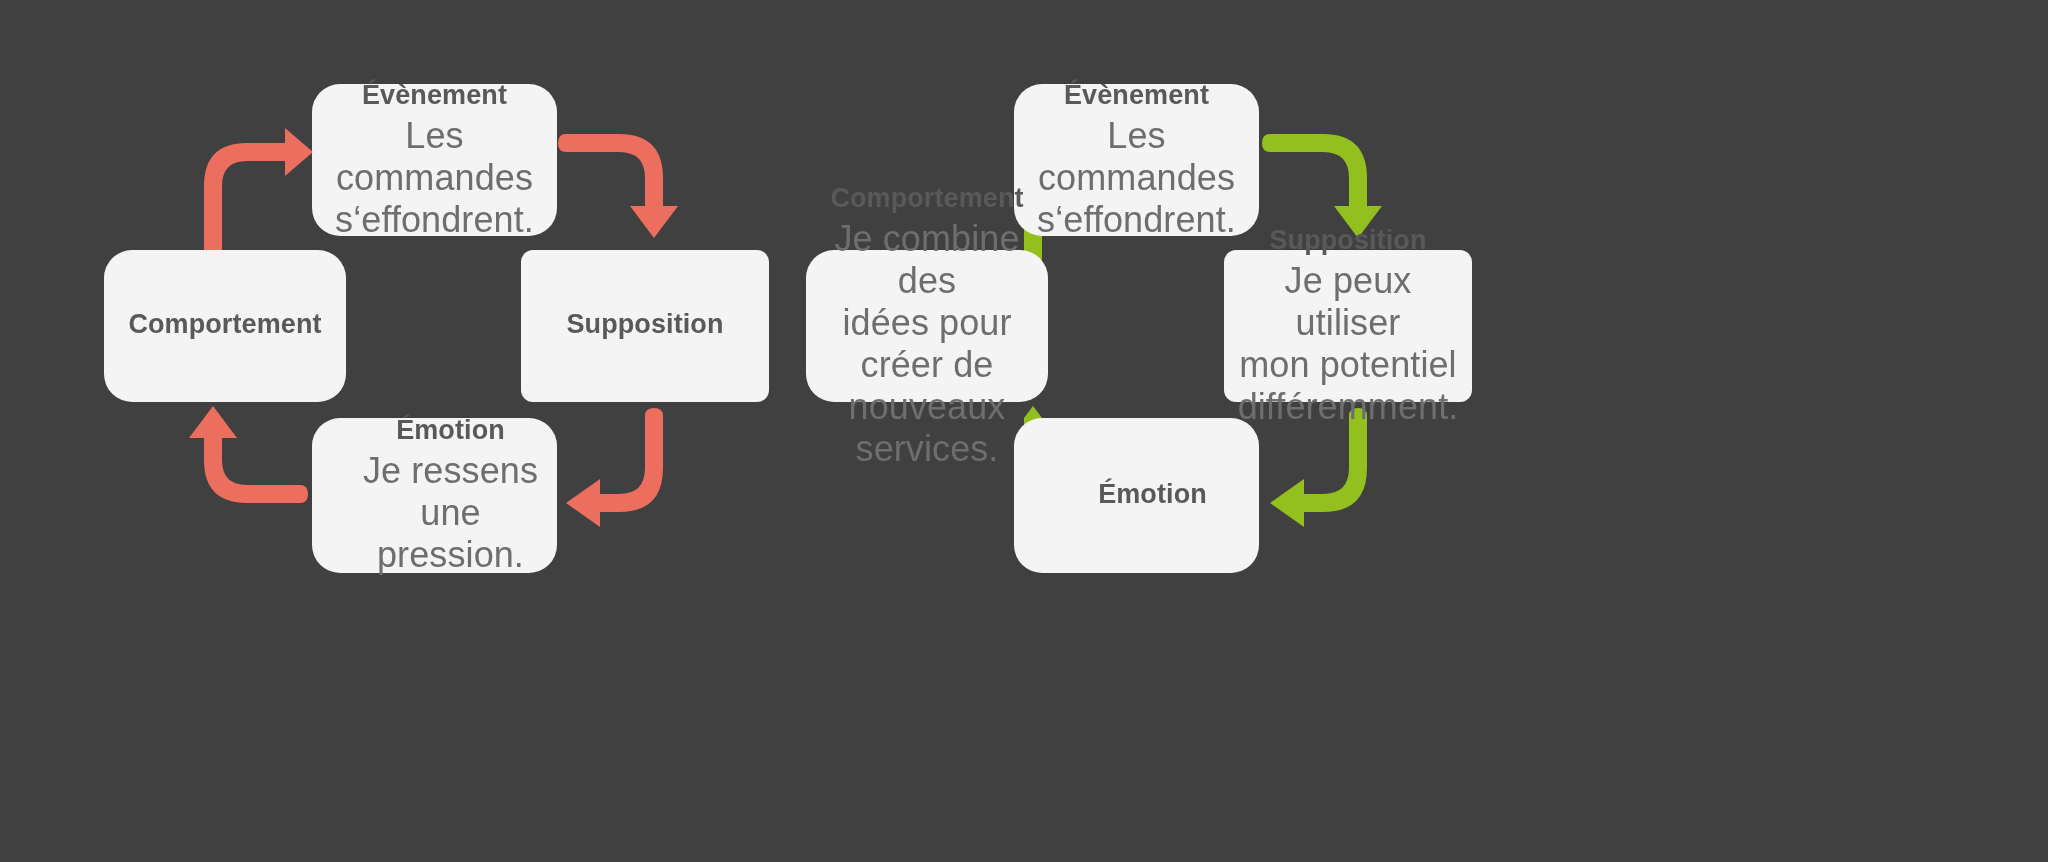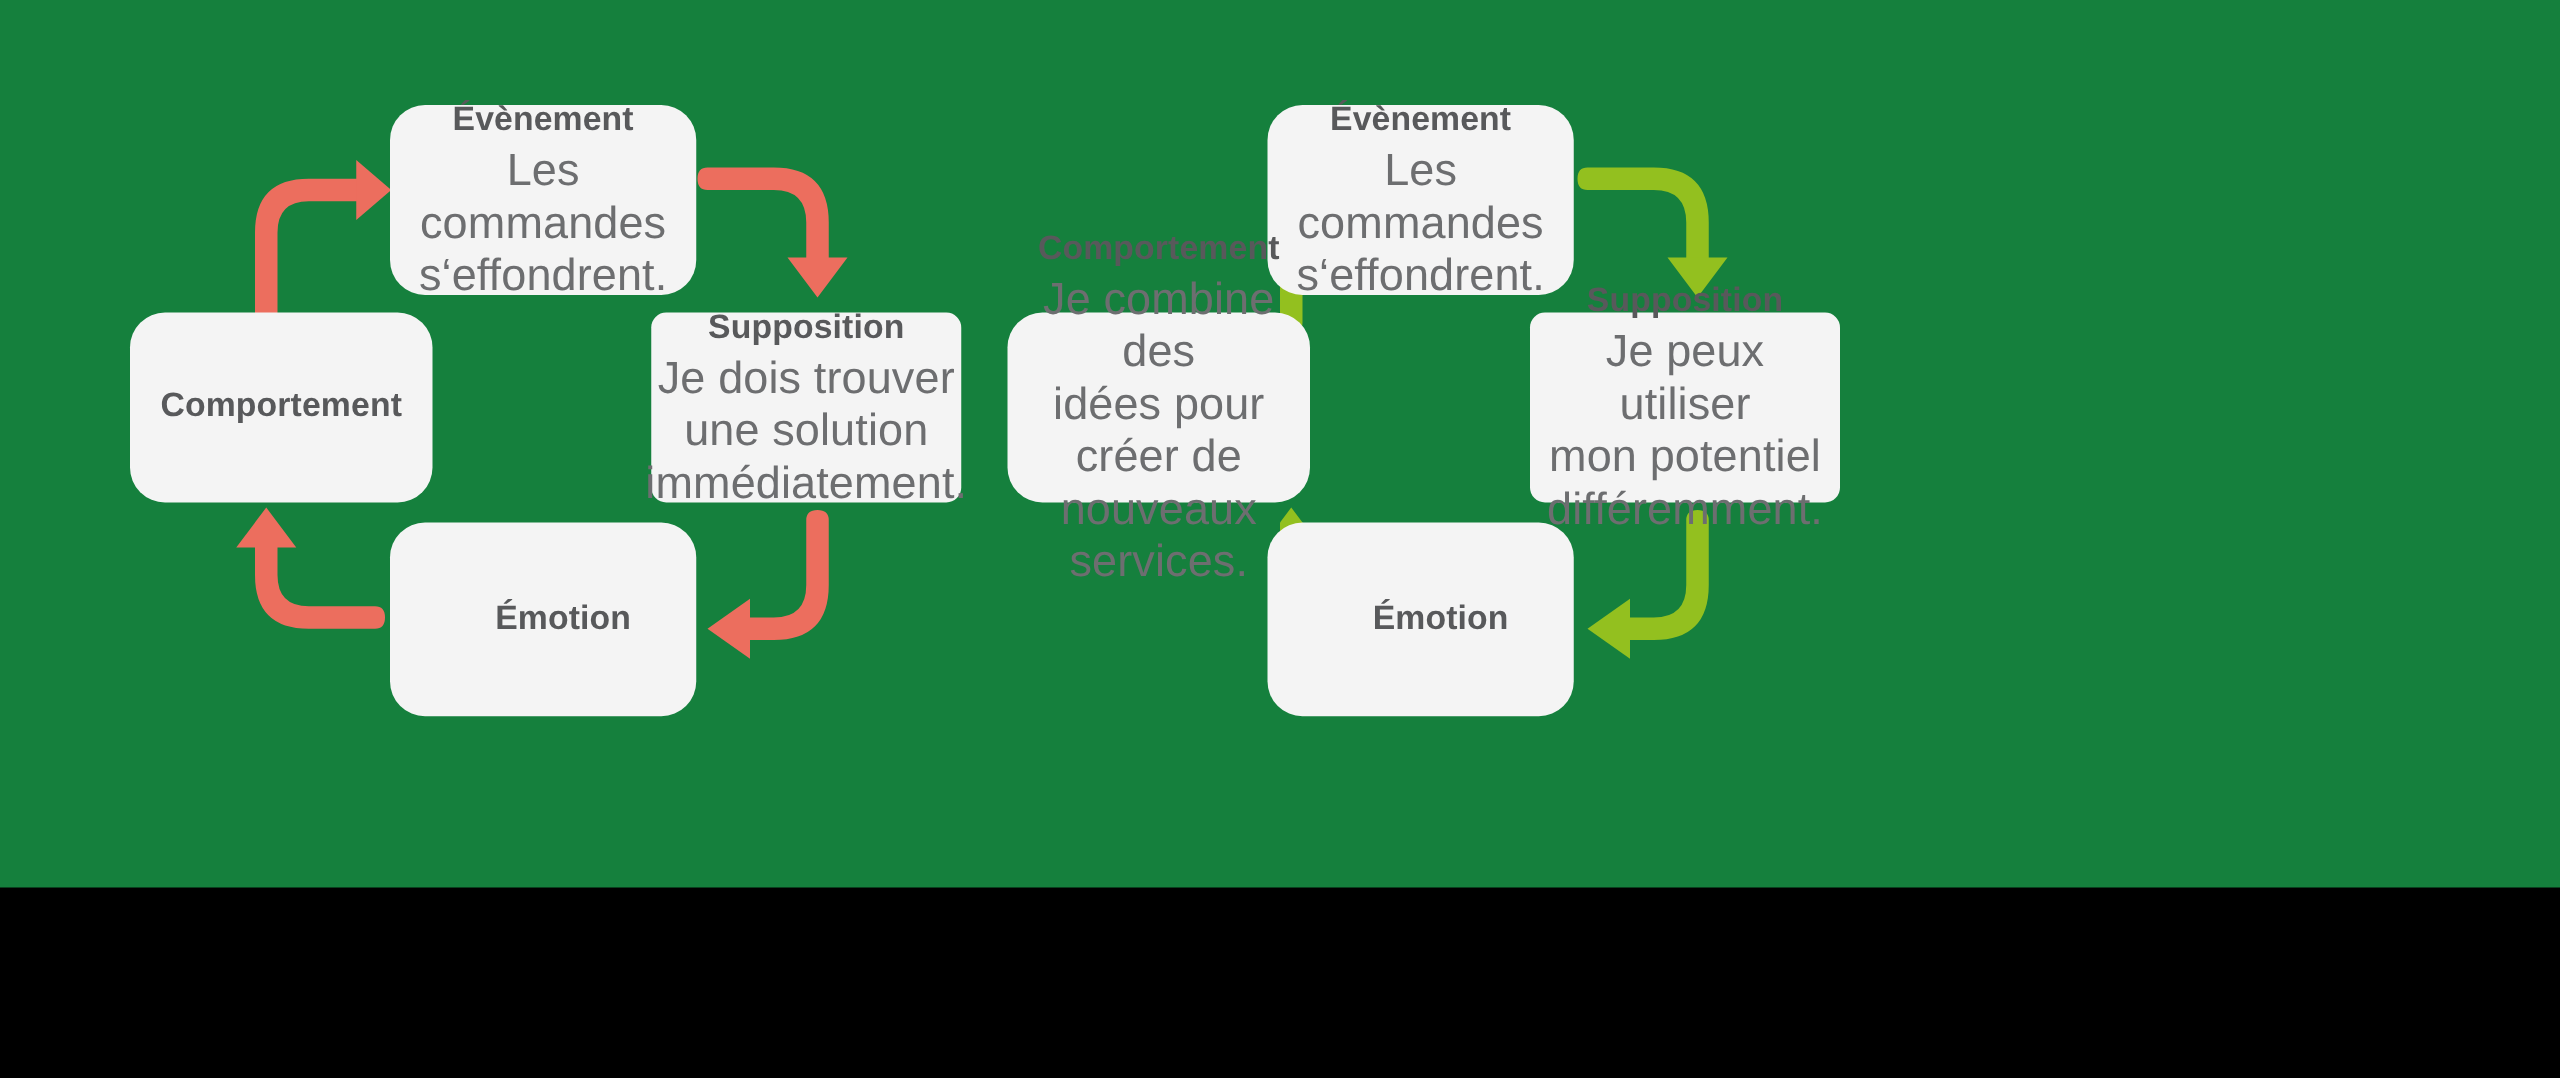--- a/index.html
+++ b/index.html
@@ -9,22 +9,22 @@
   }
   body {
     width: 2048px;
     height: 862px;
     overflow: hidden;
     font-family: "Liberation Sans", sans-serif;
   }
   #stage {
     position: relative;
     width: 2048px;
-    height: 710px;
-    background: #15803d;
+    height: 862px;
+    background: #404040;
   }
   .cycle {
     position: absolute;
     top: 0;
     width: 1024px;
     height: 862px;
   }
   #cycle-left  { left: 0px; }
   #cycle-right { left: 1024px; }
 
@@ -151,27 +151,26 @@
     </svg>
 
     <div class="node n-event">
       <div class="node-title">Évènement</div>
       <div class="node-body">Les commandes
 s‘effondrent.</div>
     </div>
 
     <div class="node n-assumption">
       <div class="node-title">Supposition</div>
-      <div class="node-body">Je dois trouver
-une solution
-immédiatement.</div>
     </div>
 
     <div class="node n-emotion">
       <div class="node-title">Émotion</div>
+      <div class="node-body">Je ressens une
+pression.</div>
     </div>
 
     <div class="node n-behavior">
       <div class="node-title">Comportement</div>
     </div>
   </div>
 
   <div class="cycle" id="cycle-right">
 
     <svg class="arrows" viewBox="0 0 1024 862" width="1024" height="862">

